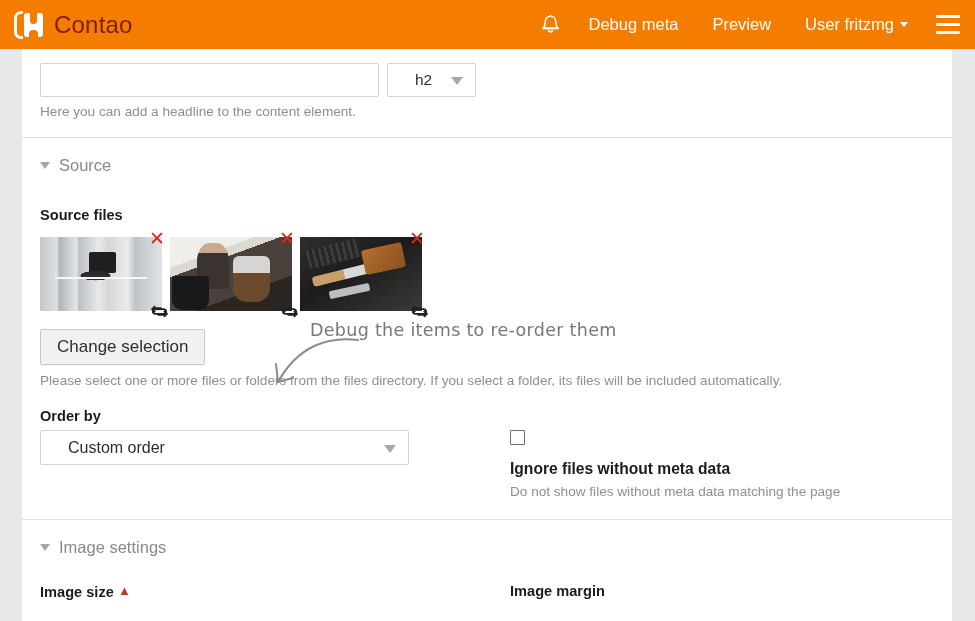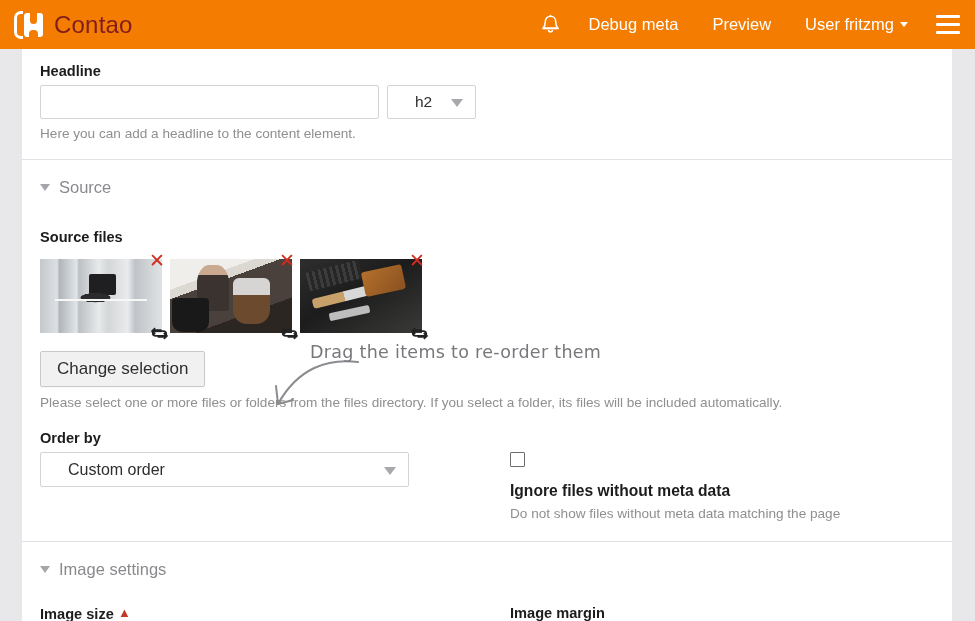--- a/index.html
+++ b/index.html
@@ -264,21 +264,20 @@
       <span></span>
         <span></span>
         <span></span>
     </div>
   </div>
 </div>
 
 <div class="panel">
 
   <div class="section" style="padding-top:14px; padding-bottom:18px;">
-    <span class="label">Headline</span>
     <div class="row-flex">
       <input class="text-input" type="text" placeholder="" style="">
       <div class="select-box select-h2">
         <span>h2</span>
         <i class="caret"></i>
       </div>
     </div>
     <div class="hint">Here you can add a headline to the content element.</div>
   </div>
 
@@ -290,21 +289,21 @@
       <i class="tri"></i>
       <span>Source</span>
     </div>
 
     <div class="annot">
       <svg width="120" height="66" viewBox="0 0 120 66" style="position:absolute;left:0;top:10px;" aria-hidden="true">
         <path d="M96 10 C 66 6, 36 16, 16 52" fill="none" stroke="#8c8c90" stroke-width="2" stroke-linecap="round"></path>
         <path d="M16 52 L 14 34" fill="none" stroke="#8c8c90" stroke-width="2" stroke-linecap="round"></path>
         <path d="M16 52 L 31 48" fill="none" stroke="#8c8c90" stroke-width="2" stroke-linecap="round"></path>
       </svg>
-      <div class="annot-text">Drag the items to re-order them</div>
+      <div class="annot-text">Debug the items to re-order them</div>
     </div>
 
     <div style="margin-top:32px;">
       <span class="label">Source files</span>
     </div>
 
     <div class="thumbs" style="margin-top:4px;">
 
       <div class="thumb">
         <div class="thumb-img">

